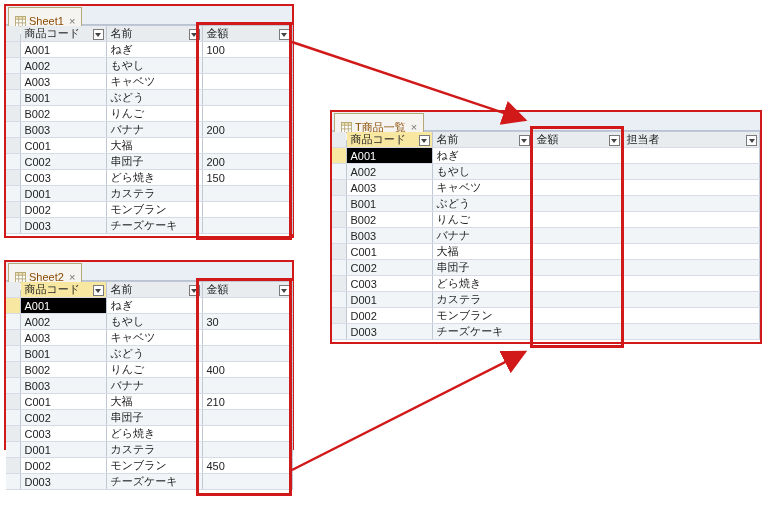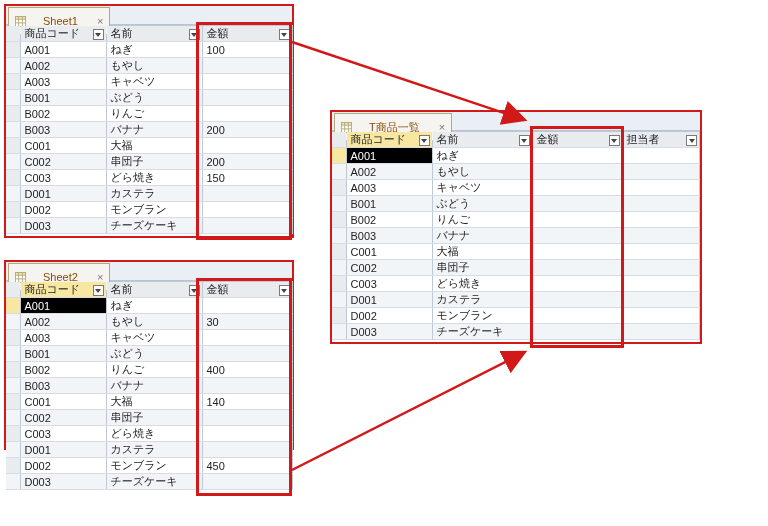--- a/index.html
+++ b/index.html
@@ -22,21 +22,21 @@
   .tabbar {
     display: flex;
     align-items: stretch;
     height: 18px;
     background: #eaeef5;
     border-bottom: 1px solid #bac3d4;
   }
   .tab {
     display: flex;
     align-items: center;
-    gap: 17px;
+    gap: 3px;
     padding: 13px 6px;
     background: #f6f4f0;
     border: 1px solid #b5a97a;
     border-bottom: none;
     margin: 1px 0 0 2px;
     height: 16px;
     box-sizing: border-box;
   }
   .tab-icon {
     width: 11px; height: 11px;
@@ -283,21 +283,21 @@
         <tr class="alt">
           <td class="col-sel"></td>
           <td>B003</td>
           <td>バナナ</td>
           <td class="num"></td>
         </tr>
         <tr>
           <td class="col-sel"></td>
           <td>C001</td>
           <td>大福</td>
-          <td class="num">140</td>
+          <td class="num">210</td>
         </tr>
         <tr class="alt">
           <td class="col-sel"></td>
           <td>C002</td>
           <td>串団子</td>
           <td class="num"></td>
         </tr>
         <tr>
           <td class="col-sel"></td>
           <td>C003</td>
@@ -319,21 +319,21 @@
         <tr class="alt">
           <td class="col-sel"></td>
           <td>D003</td>
           <td>チーズケーキ</td>
           <td class="num"></td>
         </tr>
       </tbody>
   </table>
 </div>
 
-<div class="panel" id="panel-target" style="left:330px; top:110px; width:372px; height:234px; border-width:2px;">
+<div class="panel" id="panel-target" style="left:330px; top:110px; width:432px; height:234px; border-width:2px;">
   <div class="tabbar">
     <div class="tab">
       <span class="tab-icon">
         <svg viewBox="0 0 12 12">
             <rect x="0.5" y="0.5" width="11" height="11" fill="#fff" stroke="#b5a97a"></rect>
             <rect x="0.5" y="0.5" width="11" height="3" fill="#efe3b0" stroke="#b5a97a"></rect>
             <line x1="4" y1="0.5" x2="4" y2="11.5" stroke="#b5a97a"></line>
             <line x1="8" y1="0.5" x2="8" y2="11.5" stroke="#b5a97a"></line>
             <line x1="0.5" y1="7.5" x2="11.5" y2="7.5" stroke="#b5a97a"></line>
           </svg>

